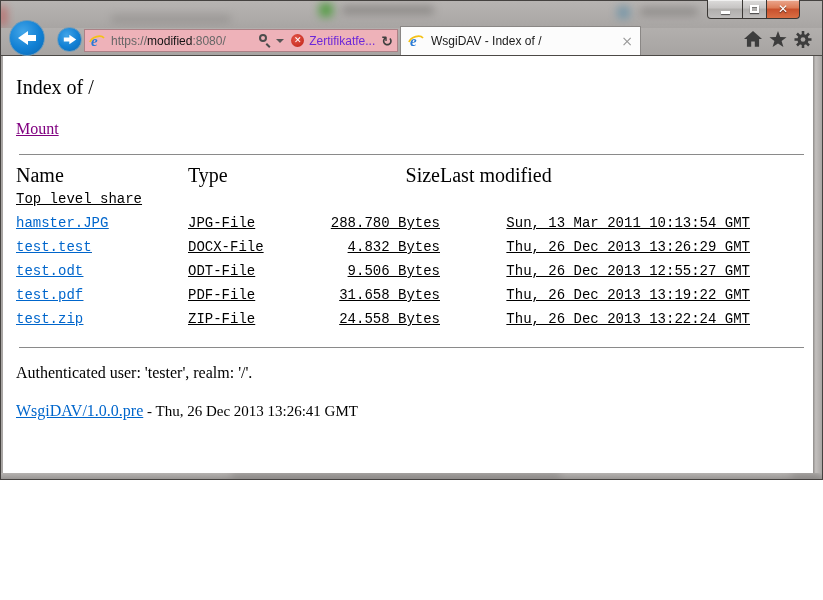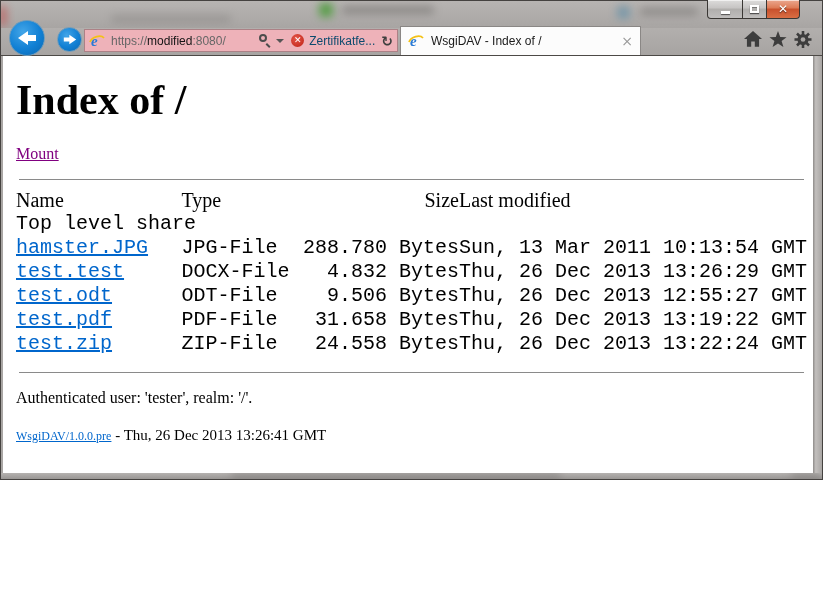--- a/index.html
+++ b/index.html
@@ -65,21 +65,21 @@
   .mag { position:relative; width:13px; height:13px; margin-right:3px; }
   .mag .lens { position:absolute; left:1px; top:0; width:8px; height:8px; border:2px solid #4c4c4c; border-radius:50%; }
   .mag .handle { position:absolute; left:9px; top:9px; width:5px; height:2px; background:#4c4c4c; transform:rotate(45deg); transform-origin:0 0; }
   .caret-down { width:0; height:0; border-left:4px solid transparent; border-right:4px solid transparent; border-top:4px solid #555; margin:0 7px 0 2px; }
   .cert-btn { display:flex; align-items:center; margin-right:6px; cursor:default; }
   .cert-icon {
     width:13px; height:13px; border-radius:50%; background:radial-gradient(circle at 40% 35%, #e4564a, #bf1f12);
     color:#fff; font-size:9px; line-height:13px; text-align:center; font-weight:bold;
     font-family:"DejaVu Sans",sans-serif; margin-right:5px;
   }
-  .cert-label { color:#0c4a6e; }
+  .cert-label { color:#6d28d9; }
   .refresh-icon { font-family:"DejaVu Sans",sans-serif; color:#3f3f3f; font-size:14px; line-height:1; font-weight:bold; }
 
   .tab {
     position:absolute; left:400px; top:26px; width:241px; height:29px;
     background:#fcfcfc; border:1px solid #8a8785; border-bottom:none;
     display:flex; align-items:center; padding:0 7px; font-size:12px; color:#1a1a1a; z-index:3;
   }
   .tab-title { margin-left:7px; flex:1; }
   .tab-close { color:#9a9a9a; font-size:14px; font-family:"DejaVu Sans",sans-serif; line-height:1; }
 
@@ -91,44 +91,44 @@
     position:absolute; left:3px; top:56px; width:810px; height:417px;
     background:#fff; overflow:hidden; padding:0 6px 0 13px;
     font-family:"Liberation Serif", serif; color:#000;
   }
   .edge-left  { position:absolute; left:0; top:56px; width:3px; height:417px; background:#a9a6a4; border-left:1px solid #454240; }
   .edge-right { position:absolute; left:813px; top:56px; width:10px; height:417px;
                 background:linear-gradient(90deg,#8f8c8a,#c2bfbd 30%,#a9a6a4); border-right:1px solid #454240; overflow:hidden; }
   .edge-bottom{ position:absolute; left:0; top:473px; width:823px; height:7px;
                 background:linear-gradient(#b5b2b0,#999694); border:1px solid #454240; border-top:none; overflow:hidden; }
 
-  h1.page-title { font-size:42px; font-weight:bold; margin:20px 0 21px 0; }
+  h1.page-title { font-size:20px; font-weight:normal; margin:20px 0 21px 0; }
   .mount-line { font-size:16px; margin:0 0 16px 0; }
   a.visited-link { color:#800080; }
   a.file-link, a.footer-link { color:#0066cc; text-decoration:underline; }
   hr.rule { border:0; height:1px; background:#8a8a8a; margin:0 3px 0 3px; }
 
   table.listing { border-collapse:collapse; margin-top:8px; table-layout:fixed; }
   table.listing th {
     font-family:"Liberation Serif", serif; font-size:20px; font-weight:normal;
     text-align:left; padding:0; line-height:24px;
   }
   table.listing th.num, table.listing td.num { text-align:right;margin-top:24px; }
   table.listing td {
-    font-family:"Liberation Mono","DejaVu Sans Mono", monospace; font-size:20px;
-    padding:0; line-height:24px; white-space:nowrap;
+    font-family:"Liberation Mono","DejaVu Sans Mono", monospace; font-size:14px;
+    padding:0; line-height:24px; white-space:nowrap;text-decoration:underline;
   }
   td.size-cell { padding-right:3px; }
   td.date-cell { text-align:right; padding-right:9px; }
   th.date-head { text-align:right; }
   .col-name{width:172px;} .col-type{width:124px;} .col-size{width:128px;} .col-date{width:310px;}
 
   .auth-line { font-size:16px; margin:16px 0 0 0; }
   .footer-line { font-size:15px; margin:20px 0 0 0; }
-  .footer-link { font-size:12px; }
+  .footer-link { font-size:16px; }
 </style>
 </head>
 <body>
 
 <div class="titlebar">
   <div class="blob" style="left:318px;top:2px;width:14px;height:14px;background:#5a9e4a;"></div>
   <div class="blob" style="left:341px;top:5px;width:92px;height:8px;background:#6d6a68;opacity:.55;"></div>
   <div class="blob" style="left:616px;top:5px;width:13px;height:13px;background:#7a98a8;"></div>
   <div class="blob" style="left:639px;top:7px;width:58px;height:7px;background:#6d6a68;opacity:.55;"></div>
   <div class="blob" style="left:-3px;top:5px;width:9px;height:20px;background:#bf5a5a;opacity:.7;"></div>

